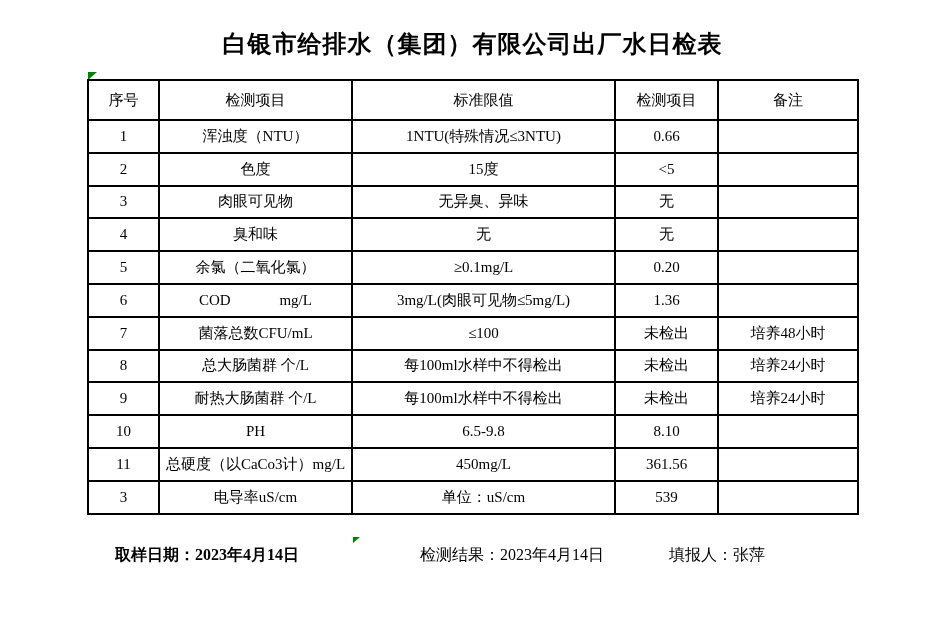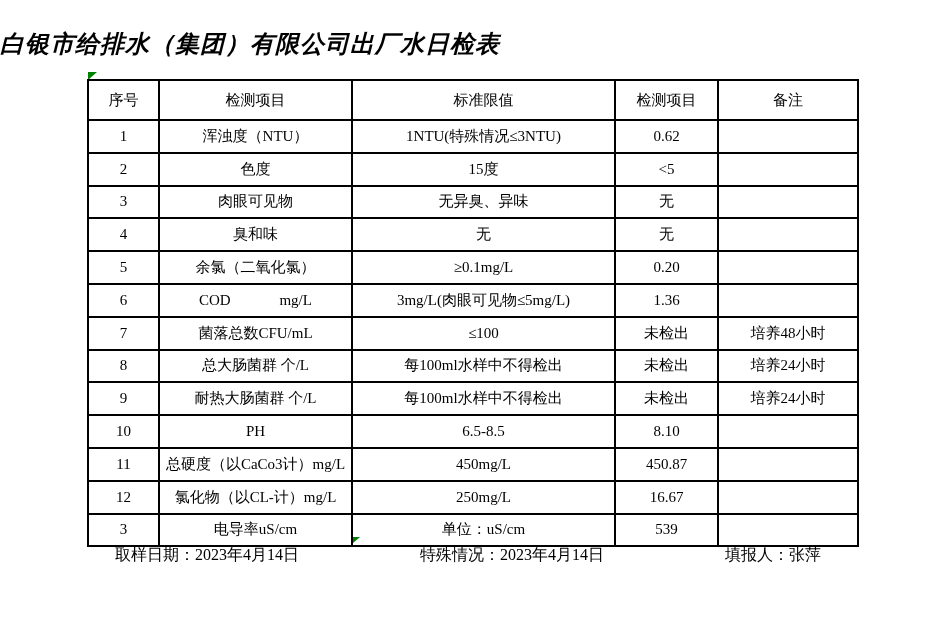--- a/index.html
+++ b/index.html
@@ -14,25 +14,25 @@
     height: 635px;
     background: #ffffff;
     overflow: hidden;
     color: #000000;
   }
   .title {
     position: absolute;
     top: 28px;
     left: 0;
     width: 945px;
+    text-align: center;
     font-size: 24px;
     font-weight: bold;
     letter-spacing: 1px;
     color: #000000;
-    font-style: italic;
   }
   table.inspection {
     position: absolute;
     left: 87px;
     top: 79px;
     border-collapse: collapse;
     table-layout: fixed;
     width: 772px;
     font-size: 15px;
   }
@@ -78,23 +78,23 @@
     left: 0;
     width: 945px;
     height: 22px;
     font-size: 16px;
   }
   .footer span {
     position: absolute;
     top: 0;
     white-space: pre;
   }
-  .footer-sampling { left: 115px; }
+  .footer-sampling { left: 115px; font-weight: bold; }
   .footer-test     { left: 420px; }
-  .footer-reporter { left: 725px; }
+  .footer-reporter { left: 669px; }
 </style>
 </head>
 <body>
 
 <div class="page">
 
   <div class="title">白银市给排水（集团）有限公司出厂水日检表</div>
 
   <div class="marker marker-top-left"></div>
 
@@ -113,21 +113,21 @@
         <th>标准限值</th>
         <th>检测项目</th>
         <th>备注</th>
       </tr>
     </thead>
     <tbody>
         <tr>
           <td>1</td>
           <td>浑浊度（NTU）</td>
           <td>1NTU(特殊情况≤3NTU)</td>
-          <td>0.62</td>
+          <td>0.66</td>
           <td></td>
         </tr>
         <tr>
           <td>2</td>
           <td>色度</td>
           <td>15度</td>
           <td>&lt;5</td>
           <td></td>
         </tr>
         <tr>
@@ -175,49 +175,42 @@
         <tr>
           <td>9</td>
           <td>耐热大肠菌群 个/L</td>
           <td>每100ml水样中不得检出</td>
           <td>未检出</td>
           <td>培养24小时</td>
         </tr>
         <tr>
           <td>10</td>
           <td>PH</td>
-          <td>6.5-8.5</td>
+          <td>6.5-9.8</td>
           <td>8.10</td>
           <td></td>
         </tr>
         <tr>
           <td>11</td>
           <td>总硬度（以CaCo3计）mg/L</td>
           <td>450mg/L</td>
-          <td>450.87</td>
-          <td></td>
-        </tr>
-        <tr>
-          <td>12</td>
-          <td>氯化物（以CL-计）mg/L</td>
-          <td>250mg/L</td>
-          <td>16.67</td>
+          <td>361.56</td>
           <td></td>
         </tr>
         <tr>
           <td>3</td>
           <td>电导率uS/cm</td>
           <td>单位：uS/cm</td>
           <td>539</td>
           <td></td>
         </tr>
       </tbody>
   </table>
 
   <div class="marker marker-bottom"></div>
 
   <div class="footer">
     <span class="footer-sampling">取样日期：2023年4月14日</span>
-    <span class="footer-test">特殊情况：2023年4月14日</span>
+    <span class="footer-test">检测结果：2023年4月14日</span>
     <span class="footer-reporter">填报人：张萍</span>
   </div>
 
 </div>
 
 </body></html>

